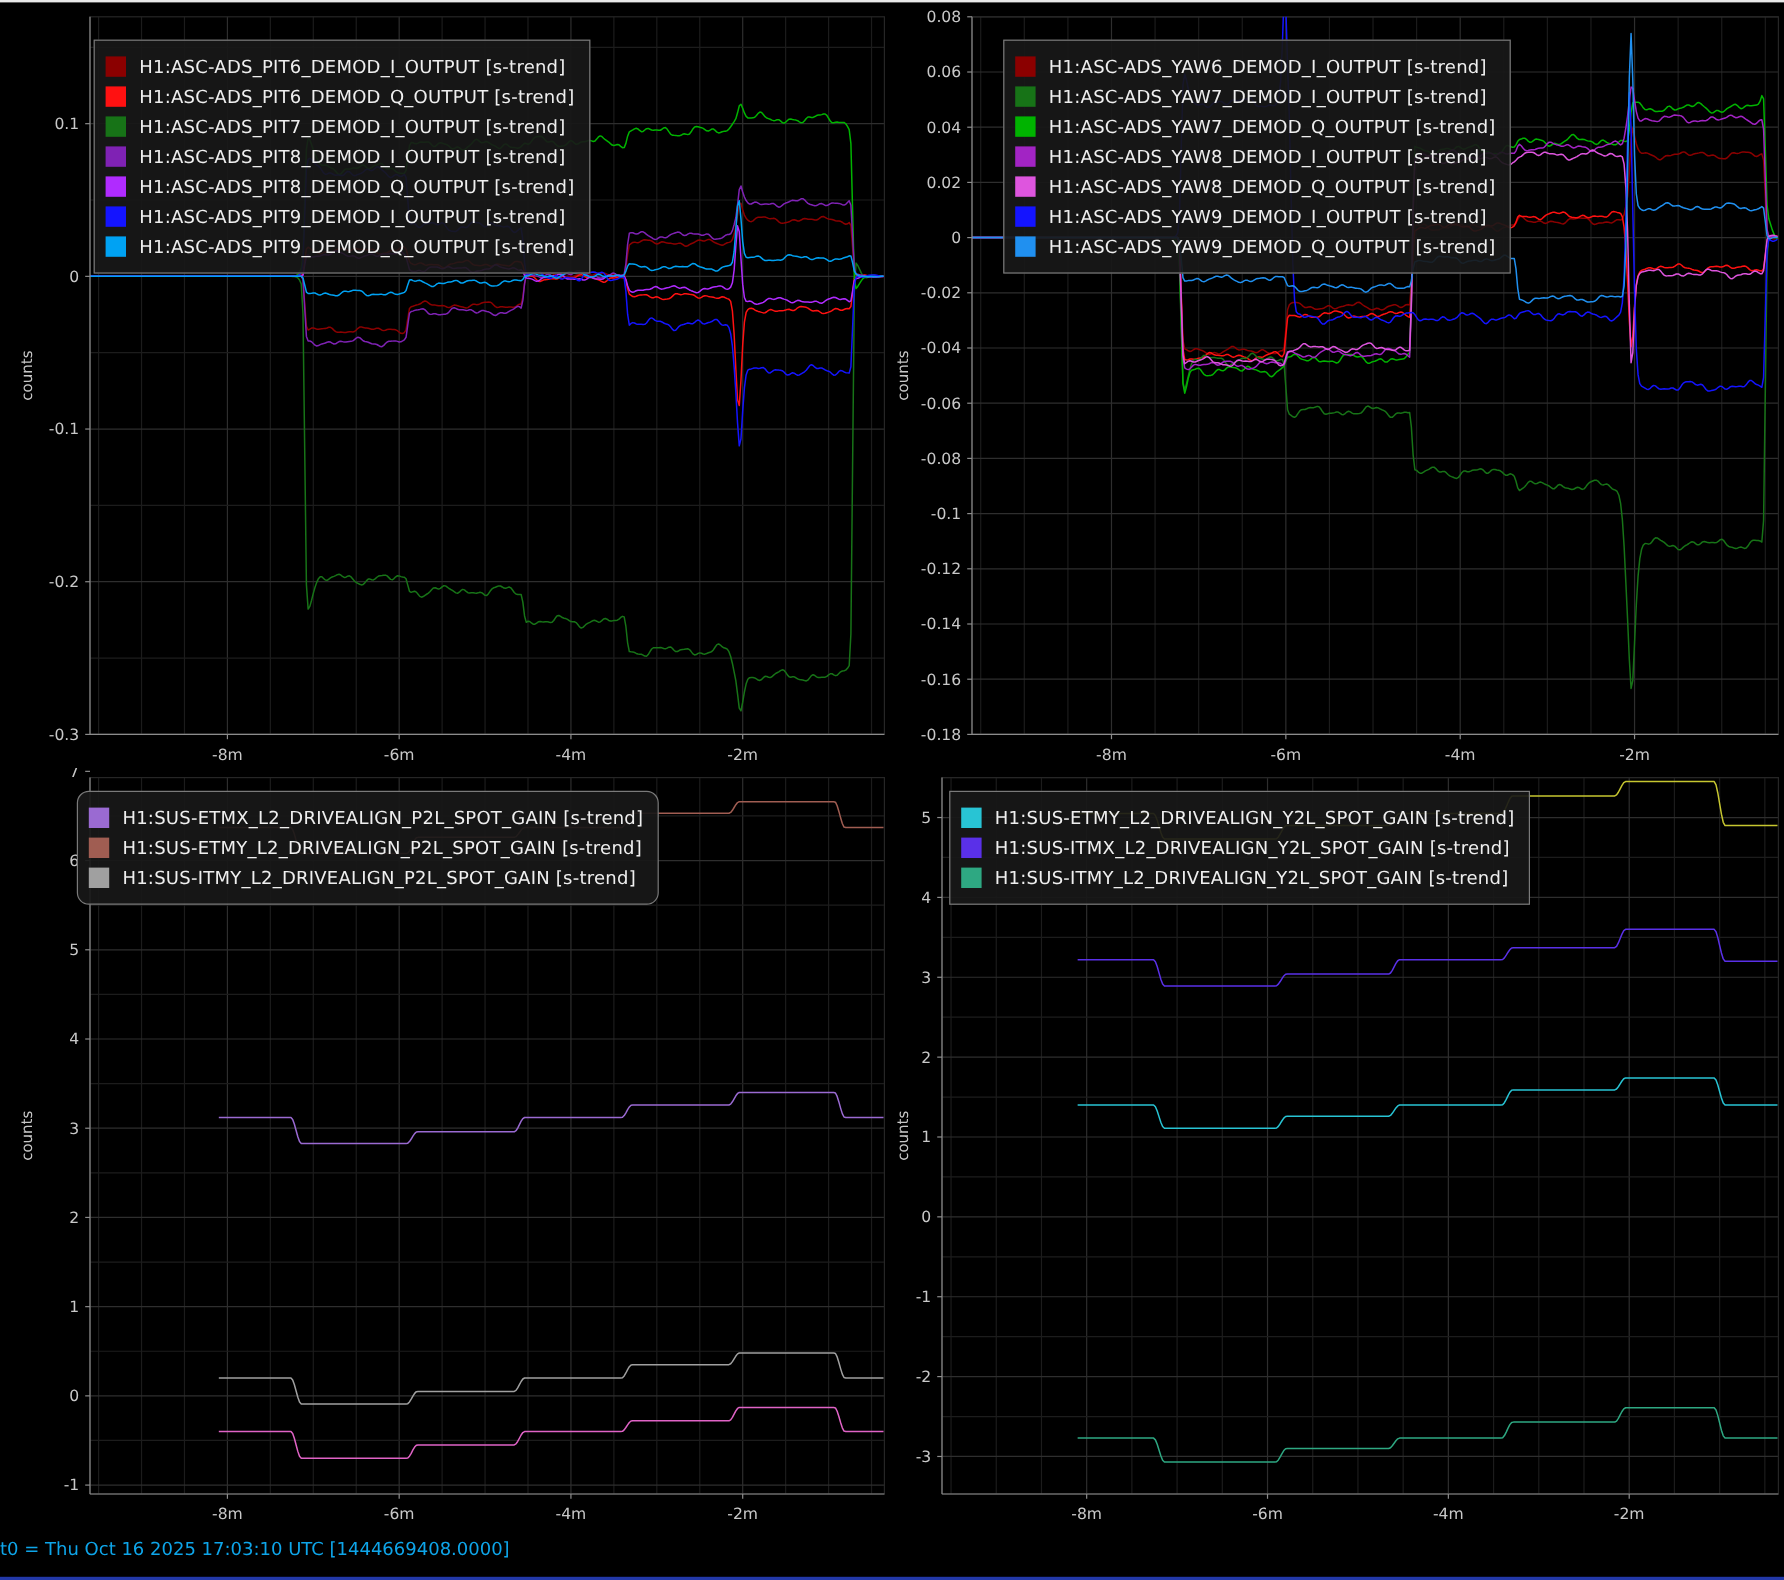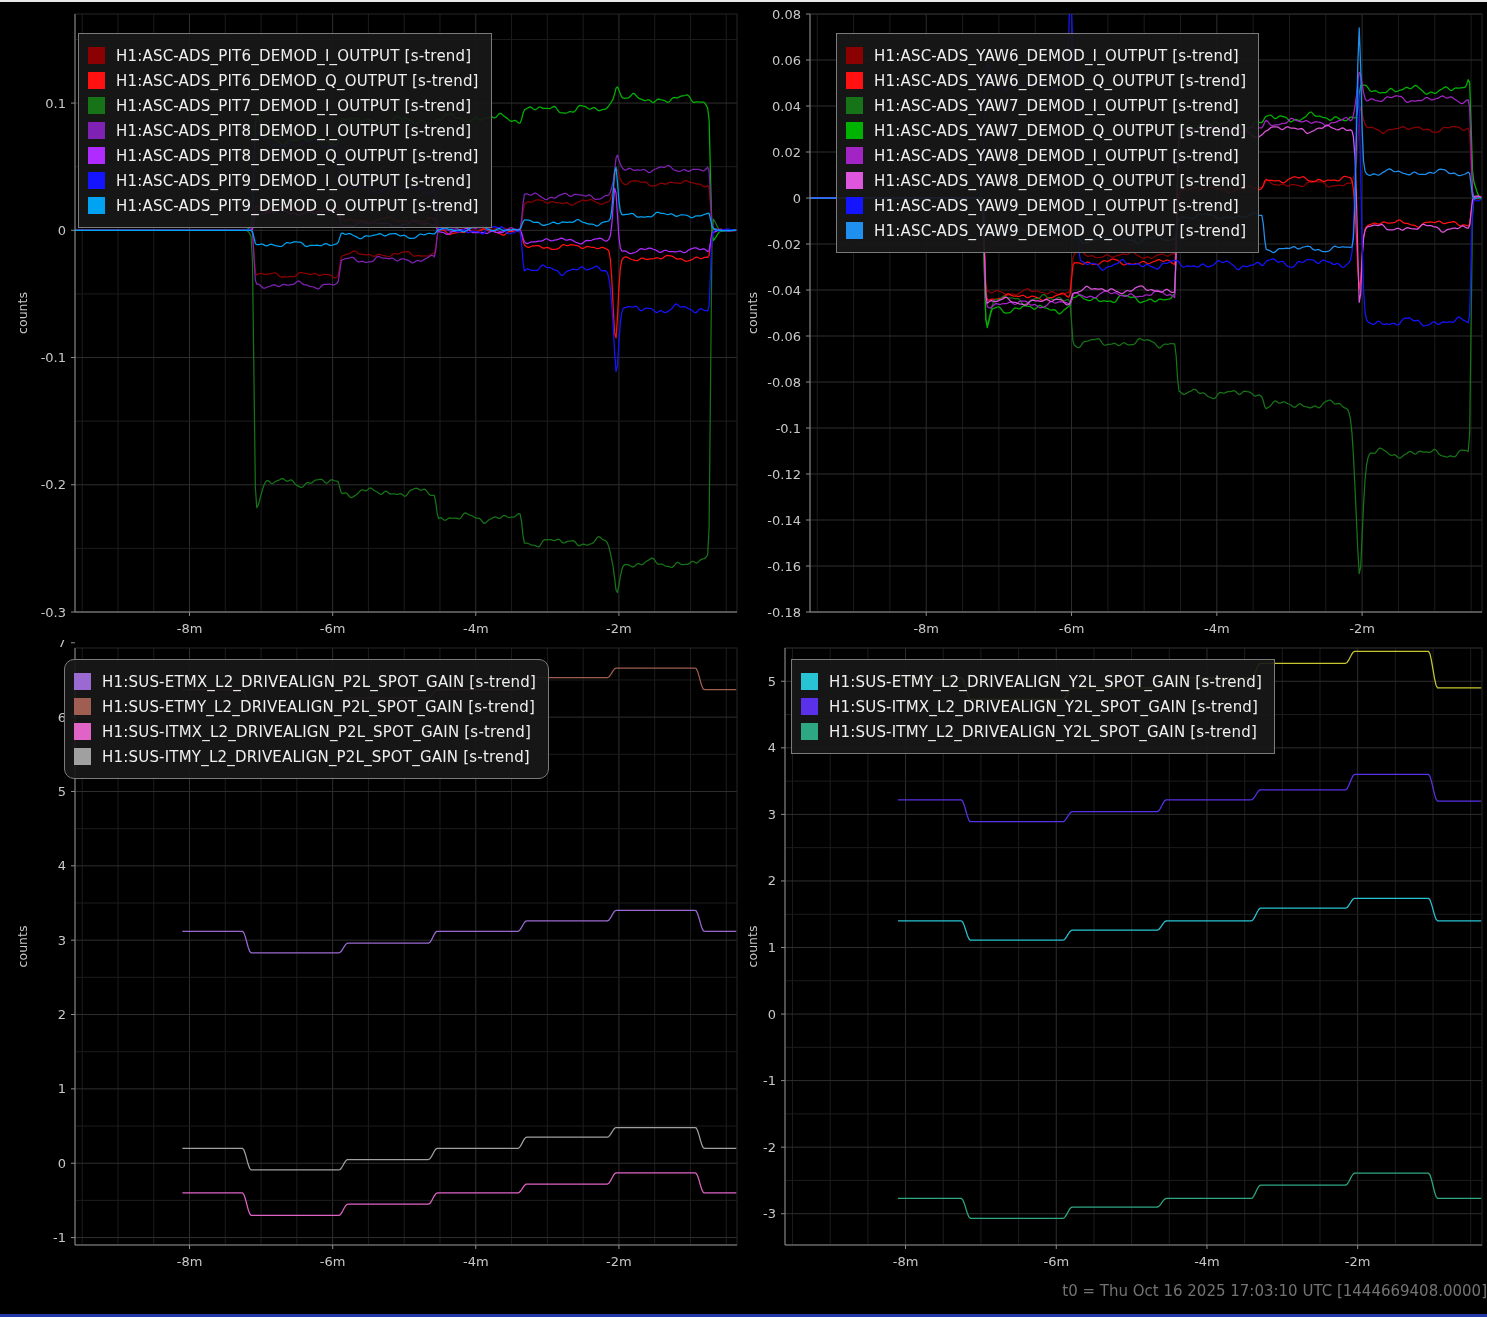--- a/index.html
+++ b/index.html
@@ -6,22 +6,22 @@
   body{width:1487px;height:1317px;position:relative;overflow:hidden;
        font-family:"DejaVu Sans",sans-serif;}
   #top-edge{position:absolute;left:0;top:0;width:100%;height:2px;}
   #bottom-edge{position:absolute;left:0;bottom:0;width:100%;height:3px;}
   #chart-svg{position:absolute;left:0;top:0;}
   .legend{position:absolute;padding:9px 12px 9px 9px;box-sizing:border-box;
           background:rgba(24,24,24,0.92);border:1px solid #7a7a7a;}
   .legend-row{display:flex;align-items:center;height:25px;white-space:nowrap;}
   .swatch{width:17px;height:17px;margin-right:11px;flex:0 0 17px;}
   .legend-label{color:#efefef;font-size:15px;letter-spacing:0.2px;}
-  #footer{position:absolute;left:0;top:1282px;width:100%;text-align:right;
-          color:#737373;font-size:15px;}
+  #footer{position:absolute;left:0;top:1282px;width:100%;text-align:left;
+          color:#0ea5e9;font-size:15px;}
   text{font-family:"DejaVu Sans",sans-serif;}
 </style>
 </head>
 <body style="background: rgb(0, 0, 0);">
 
 <div id="top-edge" style="background: rgb(233, 233, 233);"></div>
 <svg id="chart-svg" width="1487" height="1317">
     <defs>
       <clipPath id="clip0">
         <rect x="75" y="14" width="662" height="598"></rect>
@@ -391,24 +391,20 @@
         <span class="swatch" style="background: rgb(0, 162, 243);"></span>
         <span class="legend-label">H1:ASC-ADS_PIT9_DEMOD_Q_OUTPUT [s-trend]</span>
       </div>
     </div>
     <div class="legend" style="left: 836px; top: 33px;">
       <div class="legend-row">
         <span class="swatch" style="background: rgb(139, 0, 0);"></span>
         <span class="legend-label">H1:ASC-ADS_YAW6_DEMOD_I_OUTPUT [s-trend]</span>
       </div>
       <div class="legend-row">
-        <span class="swatch" style="background: rgb(255, 17, 17);"></span>
-        <span class="legend-label">H1:ASC-ADS_YAW6_DEMOD_Q_OUTPUT [s-trend]</span>
-      </div>
-      <div class="legend-row">
         <span class="swatch" style="background: rgb(23, 115, 23);"></span>
         <span class="legend-label">H1:ASC-ADS_YAW7_DEMOD_I_OUTPUT [s-trend]</span>
       </div>
       <div class="legend-row">
         <span class="swatch" style="background: rgb(0, 179, 0);"></span>
         <span class="legend-label">H1:ASC-ADS_YAW7_DEMOD_Q_OUTPUT [s-trend]</span>
       </div>
       <div class="legend-row">
         <span class="swatch" style="background: rgb(162, 36, 196);"></span>
         <span class="legend-label">H1:ASC-ADS_YAW8_DEMOD_I_OUTPUT [s-trend]</span>
@@ -427,24 +423,20 @@
       </div>
     </div>
     <div class="legend" style="left: 64px; top: 659px; border-radius: 10px;">
       <div class="legend-row">
         <span class="swatch" style="background: rgb(154, 106, 210);"></span>
         <span class="legend-label">H1:SUS-ETMX_L2_DRIVEALIGN_P2L_SPOT_GAIN [s-trend]</span>
       </div>
       <div class="legend-row">
         <span class="swatch" style="background: rgb(160, 93, 82);"></span>
         <span class="legend-label">H1:SUS-ETMY_L2_DRIVEALIGN_P2L_SPOT_GAIN [s-trend]</span>
-      </div>
-      <div class="legend-row">
-        <span class="swatch" style="background: rgb(224, 99, 198);"></span>
-        <span class="legend-label">H1:SUS-ITMX_L2_DRIVEALIGN_P2L_SPOT_GAIN [s-trend]</span>
       </div>
       <div class="legend-row">
         <span class="swatch" style="background: rgb(160, 160, 160);"></span>
         <span class="legend-label">H1:SUS-ITMY_L2_DRIVEALIGN_P2L_SPOT_GAIN [s-trend]</span>
       </div>
     </div>
     <div class="legend" style="left: 791px; top: 659px;">
       <div class="legend-row">
         <span class="swatch" style="background: rgb(40, 196, 212);"></span>
         <span class="legend-label">H1:SUS-ETMY_L2_DRIVEALIGN_Y2L_SPOT_GAIN [s-trend]</span>

